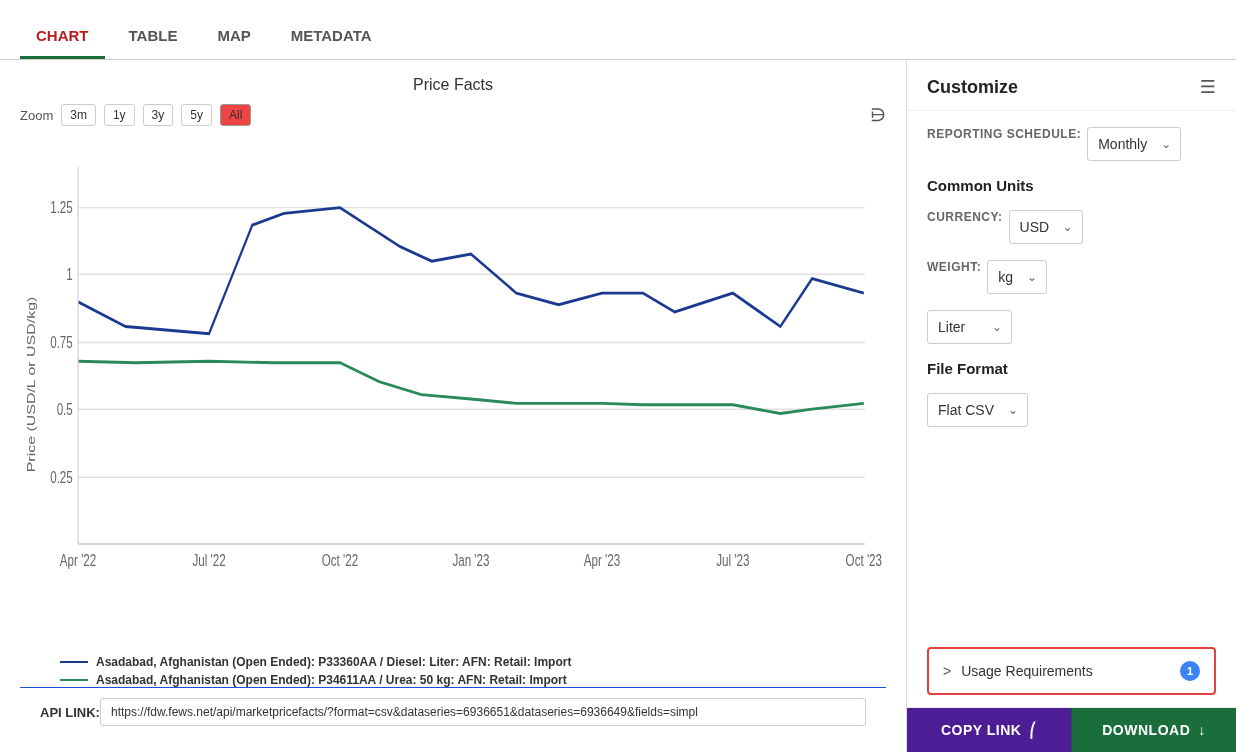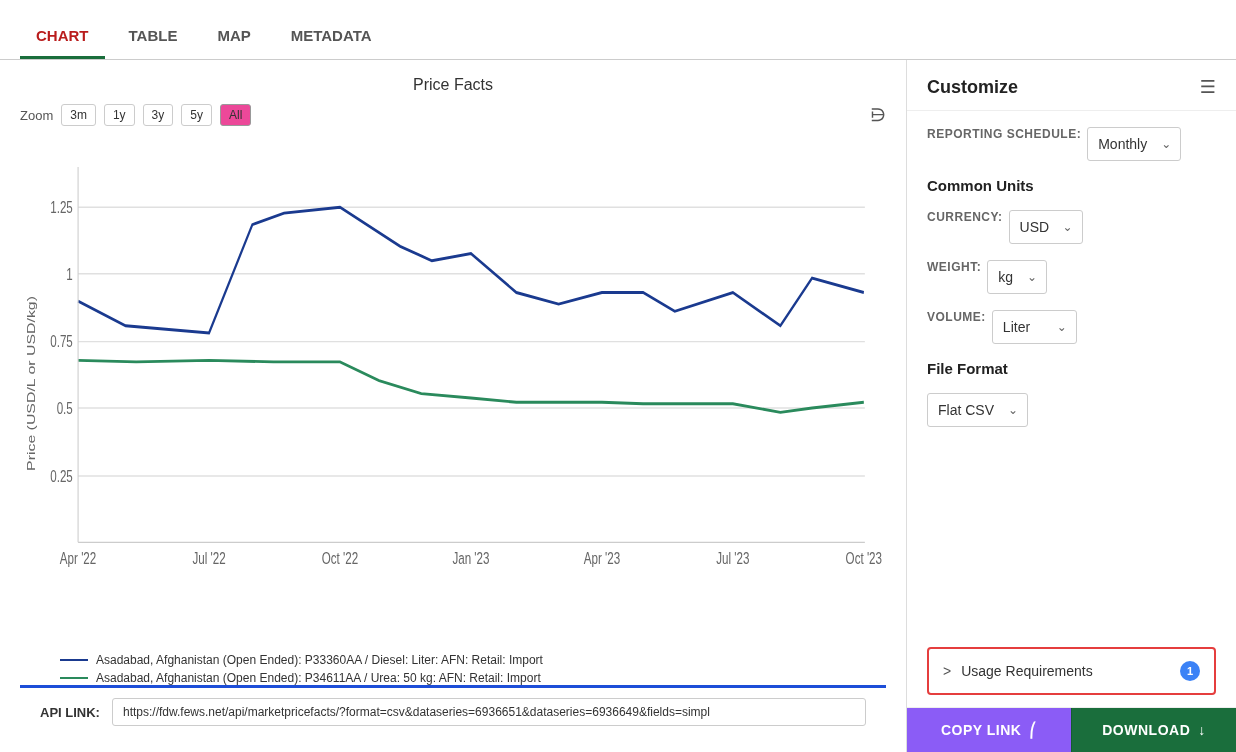--- a/index.html
+++ b/index.html
@@ -62,21 +62,21 @@
     .zoom-btn {
       padding: 3px 8px;
       font-size: 12px;
       background: none;
       border: 1px solid #ccc;
       cursor: pointer;
       border-radius: 3px;
       color: #333;
     }
     .zoom-btn.active {
-      background: #ec4899;
+      background: #ef4444;
       border-color: #999;
     }
     .download-icon {
       margin-left: auto;
       font-size: 18px;
       color: #555;
       cursor: pointer;
     }
 
     .chart-wrapper {
@@ -88,41 +88,42 @@
       width: 100%;
       height: 100%;
     }
 
     .legend {
       margin-top: 24px;
       display: flex;
       flex-direction: column;
       gap: 4px;
       padding-left: 40px;
+      font-weight: bold;
     }
     .legend-item {
       display: flex;
       align-items: center;
       gap: 8px;
       font-size: 12px;
       color: #333;
     }
     .legend-line {
       width: 28px;
       height: 2px;
     }
 
     
     .api-link-bar {
       display: flex;
       align-items: center;
       padding: 10px 20px;
-      border-top: 3px solid #1d4ed8;
+      border-top: 1px solid #1d4ed8;
       flex-shrink: 0;
-      gap: 12px;
+      gap: 0;
     }
     .api-link-label {
       font-size: 13px;
       font-weight: 600;
       color: #333;
       white-space: nowrap;
     }
     .api-link-input {
       flex: 1;
       padding: 6px 10px;
@@ -258,21 +259,21 @@
       font-size: 14px;
       font-weight: 700;
       cursor: pointer;
       display: flex;
       align-items: center;
       justify-content: center;
       gap: 8px;
       letter-spacing: 0.5px;
     }
     .btn-copy {
-      background: #8b5cf6;
+      background: #4c1d95;
       color: #fff;
       border-right: 1px solid #155c31;
     }
     .btn-download {
       background: #1a6e3c;
       color: #fff;
     }
 
     .spacer { flex: 1; }
   </style>
@@ -399,21 +400,20 @@
           <select>
             <option>kg</option>
             <option>lb</option>
             <option>mt</option>
           </select>
           <span class="select-chevron">⌄</span>
         </div>
       </div>
 
       <div class="field-group">
-        <span class="field-label">VOLUME:</span>
         <div class="select-wrapper">
           <select>
             <option>Liter</option>
             <option>Gallon</option>
           </select>
           <span class="select-chevron">⌄</span>
         </div>
       </div>
 
       <div class="field-group">

